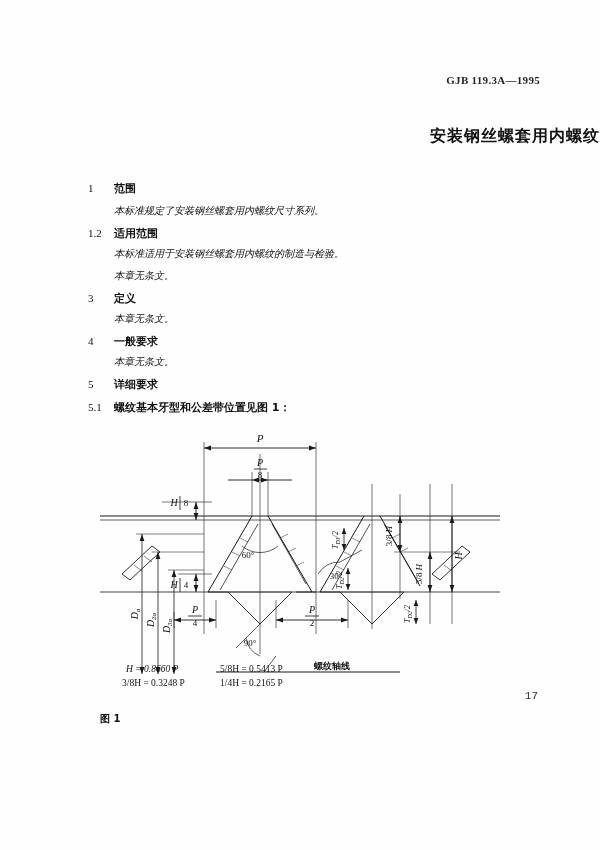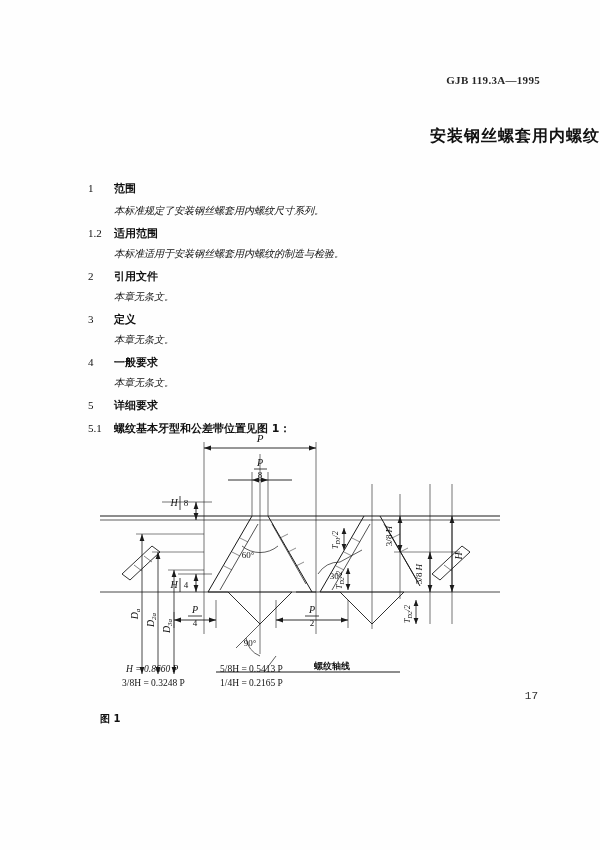--- a/index.html
+++ b/index.html
@@ -142,23 +142,20 @@
     </div>
 
     <div class="sec">
       <div class="sec-head">
         <span class="num">1.2</span><span>适用范围</span>
       </div>
       <div class="sec-body">本标准适用于安装钢丝螺套用内螺纹的制造与检验。</div>
     </div>
 
     <div class="sec">
-      <div class="sec-head">
-        <span class="num">2</span><span>引用文件</span>
-      </div>
       <div class="sec-body">本章无条文。</div>
     </div>
 
     <div class="sec">
       <div class="sec-head">
         <span class="num">3</span><span>定义</span>
       </div>
       <div class="sec-body">本章无条文。</div>
     </div>
 

